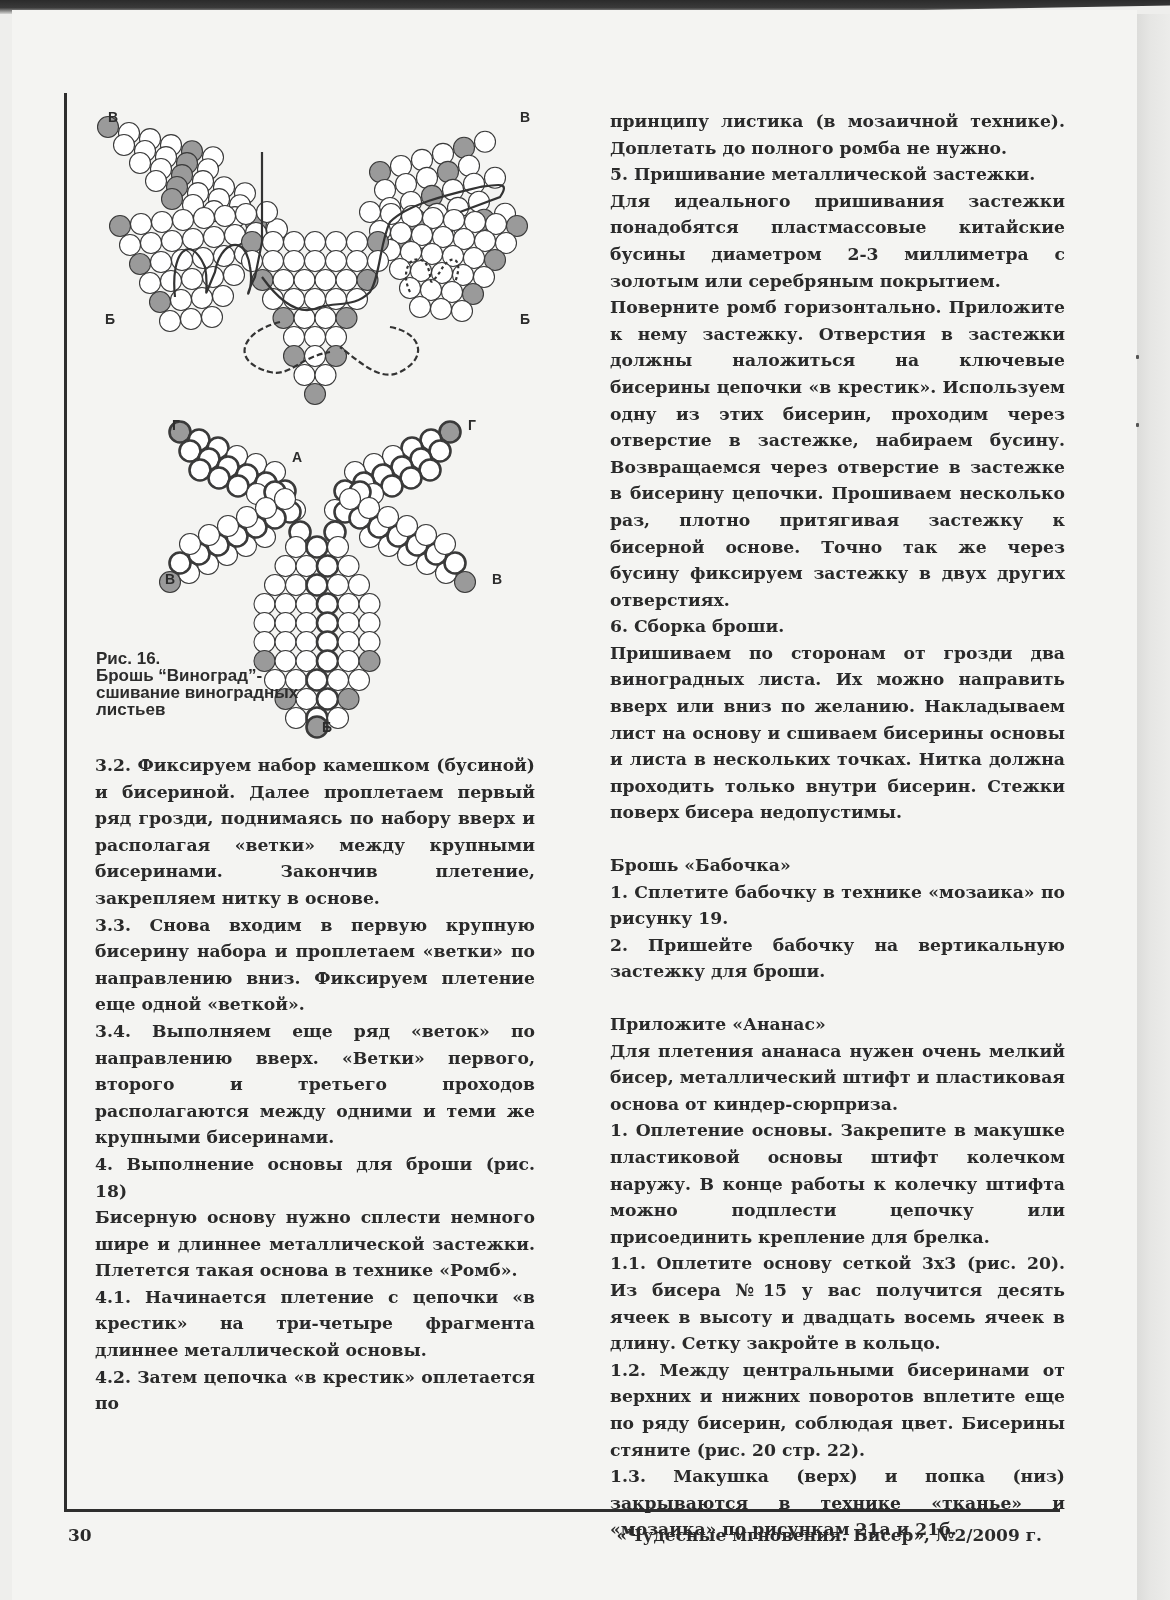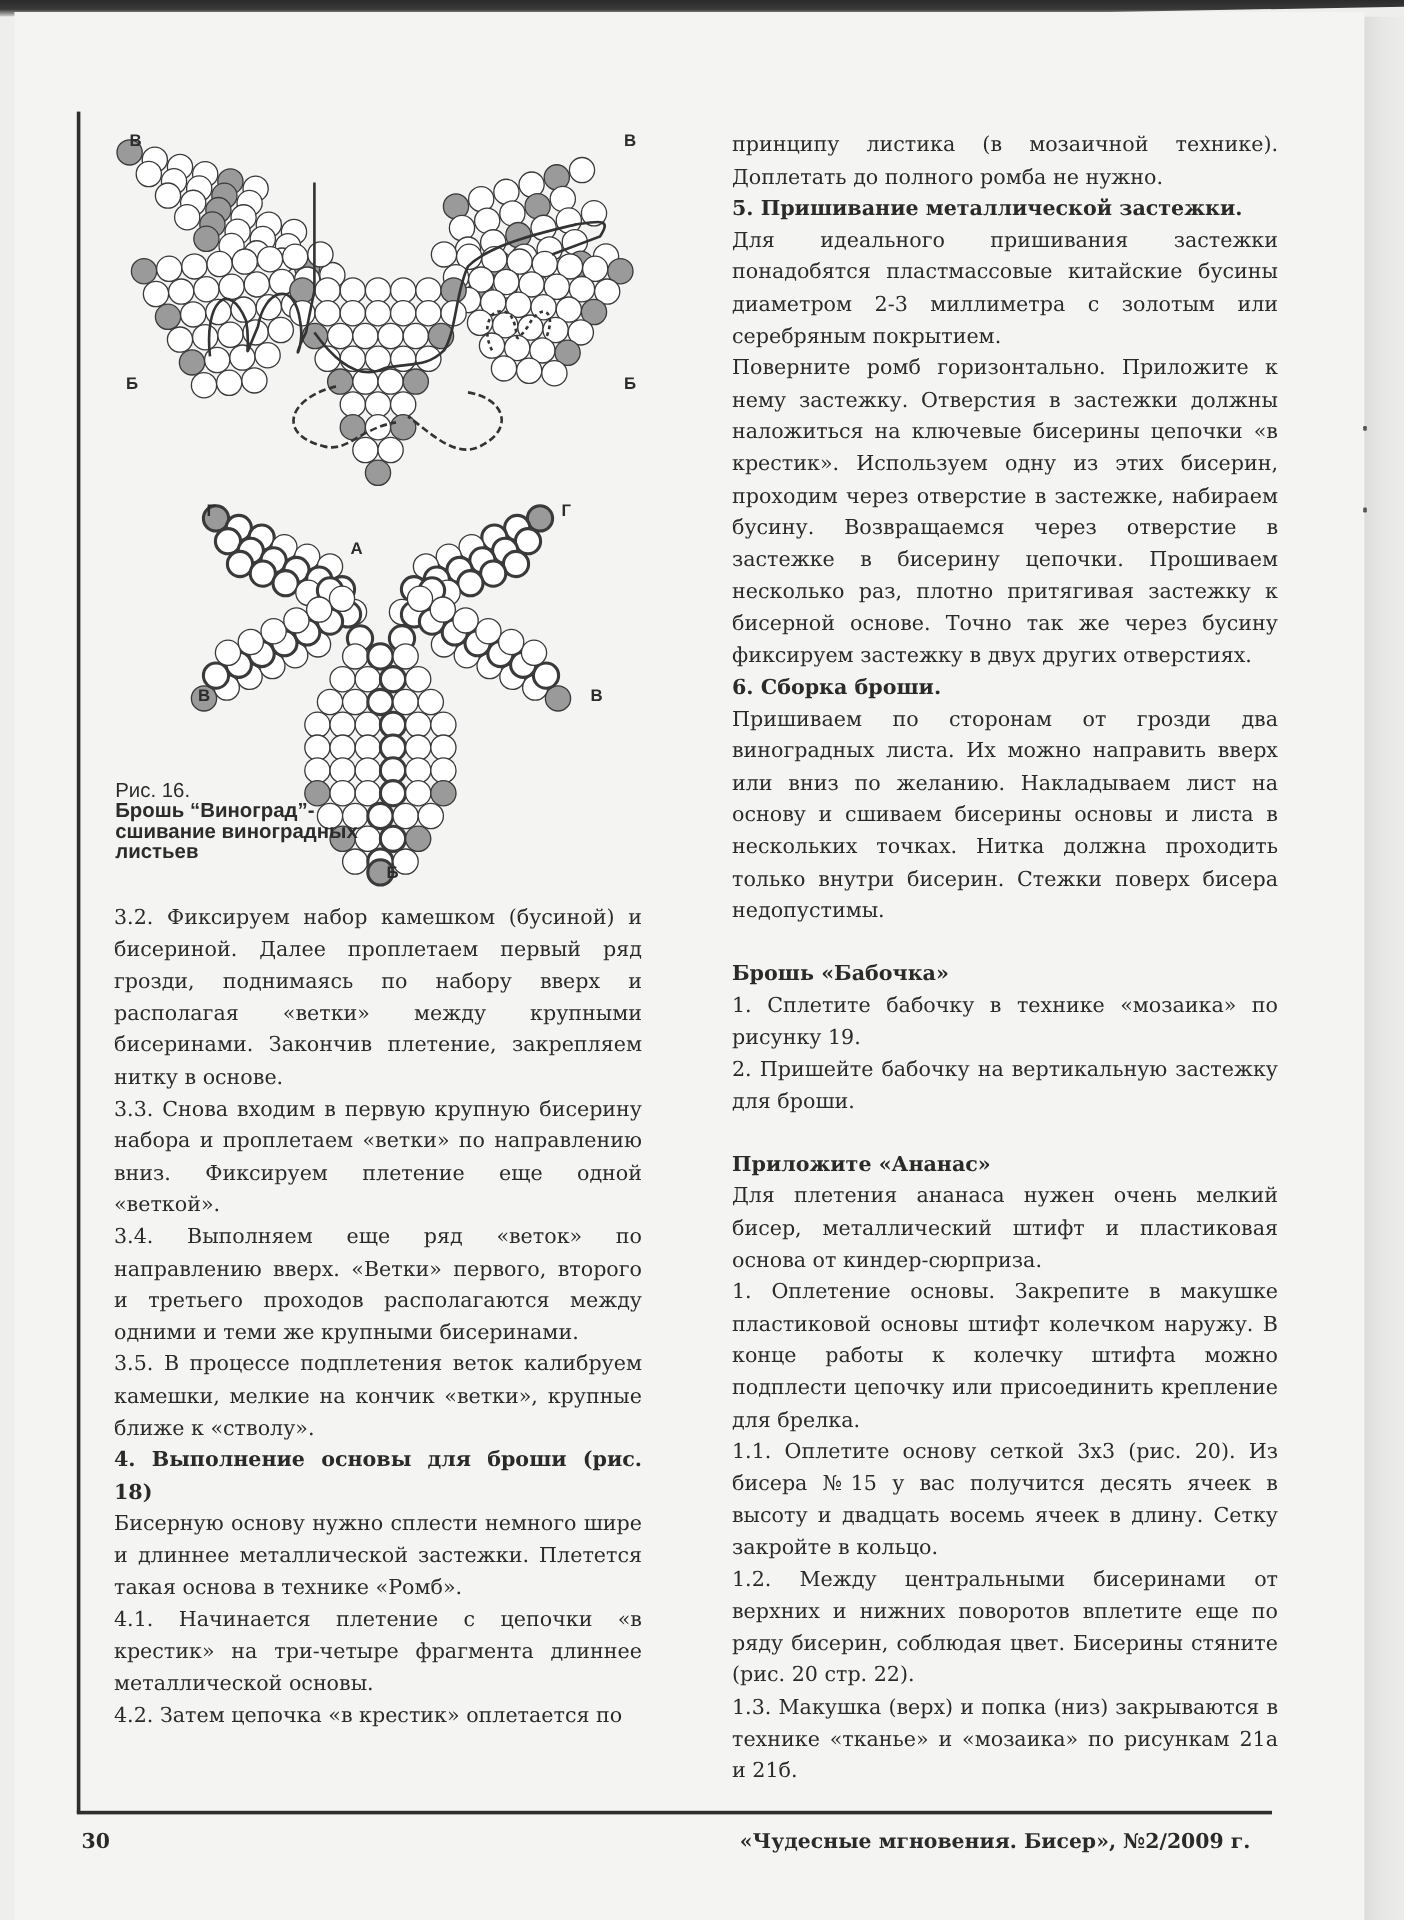--- a/index.html
+++ b/index.html
@@ -31,29 +31,29 @@
   }
   .figure {
     position: absolute; left: 80px; top: 92px; width: 470px; height: 650px;
   }
   .figure svg { position: absolute; left: 0; top: 0; }
   .fig-caption {
     position: absolute; left: 96px; top: 650px; width: 220px;
     font-family: "Liberation Sans", "DejaVu Sans", sans-serif;
     font-size: 17px; line-height: 17px; color: #2c2c2c;
   }
-  .fig-caption .num { font-weight: normal; display: block; }
+  .fig-caption .num { font-weight: bold; display: block; }
   .fig-caption .txt { display: block; font-weight: bold; font-weight: 600; }
   .col {
     position: absolute; font-size: 17.2px; line-height: 26.6px; color: #2a2a2a;
     text-align: justify;
   }
   .col-left { left: 95px; top: 752px; width: 440px; }
   .col-right { left: 610px; top: 108px; width: 455px; }
-  .col p { margin: 0; text-align: justify; text-align-last: left; }
+  .col p { margin: 0; text-align: justify; text-align-last: left; font-weight: bold; }
   .col p.h { font-weight: bold; }
   .col p.it { font-weight: bold; }
   .col p.gap { margin-top: 26px; }
   .footer-num {
     position: absolute; left: 68px; top: 1525px; font-size: 17px; font-weight: bold; color: #2a2a2a;
   }
   .footer-title {
     position: absolute; right: 128px; top: 1525px; font-size: 17px; font-weight: bold; color: #2a2a2a; margin-left: 38px;
   }
   .lbl { font-family: "Liberation Sans", "DejaVu Sans", sans-serif; font-size: 14px; font-weight: bold; fill: #2c2c2c; }
@@ -382,21 +382,20 @@
 
 <div class="fig-caption">
   <span class="num">Рис. 16.</span>
   <span class="txt">Брошь “Виноград”- сшивание виноградных листьев</span>
 </div>
 
 <div class="col col-left" id="col-left">
     <p class="">3.2. Фиксируем набор камешком (бусиной) и бисериной. Далее проплетаем первый ряд грозди, поднимаясь по набору вверх и располагая «ветки» между крупными бисеринами. Закончив плетение, закрепляем нитку в основе.</p>
     <p class="">3.3. Снова входим в первую крупную бисерину набора и проплетаем «ветки» по направлению вниз. Фиксируем плетение еще одной «веткой».</p>
     <p class="">3.4. Выполняем еще ряд «веток» по направлению вверх. «Ветки» первого, второго и третьего проходов располагаются между одними и теми же крупными бисеринами.</p>
-    <p class="">3.5. В процессе подплетения веток калибруем камешки, мелкие на кончик «ветки», крупные ближе к «стволу».</p>
     <p class="h">4. Выполнение основы для броши (рис. 18)</p>
     <p class="">Бисерную основу нужно сплести немного шире и длиннее металлической застежки. Плетется такая основа в технике «Ромб».</p>
     <p class="">4.1. Начинается плетение с цепочки «в крестик» на три-четыре фрагмента длиннее металлической основы.</p>
     <p class="">4.2. Затем цепочка «в крестик» оплетается по</p>
   </div>
 <div class="col col-right" id="col-right">
     <p class="">принципу листика (в мозаичной технике). Доплетать до полного ромба не нужно.</p>
     <p class="h">5. Пришивание металлической застежки.</p>
     <p class="">Для идеального пришивания застежки понадобятся пластмассовые китайские бусины диаметром 2-3 миллиметра с золотым или серебряным покрытием.</p>
     <p class="">Поверните ромб горизонтально. Приложите к нему застежку. Отверстия в застежки должны наложиться на ключевые бисерины цепочки «в крестик». Используем одну из этих бисерин, проходим через отверстие в застежке, набираем бусину. Возвращаемся через отверстие в застежке в бисерину цепочки. Прошиваем несколько раз, плотно притягивая застежку к бисерной основе. Точно так же через бусину фиксируем застежку в двух других отверстиях.</p>

